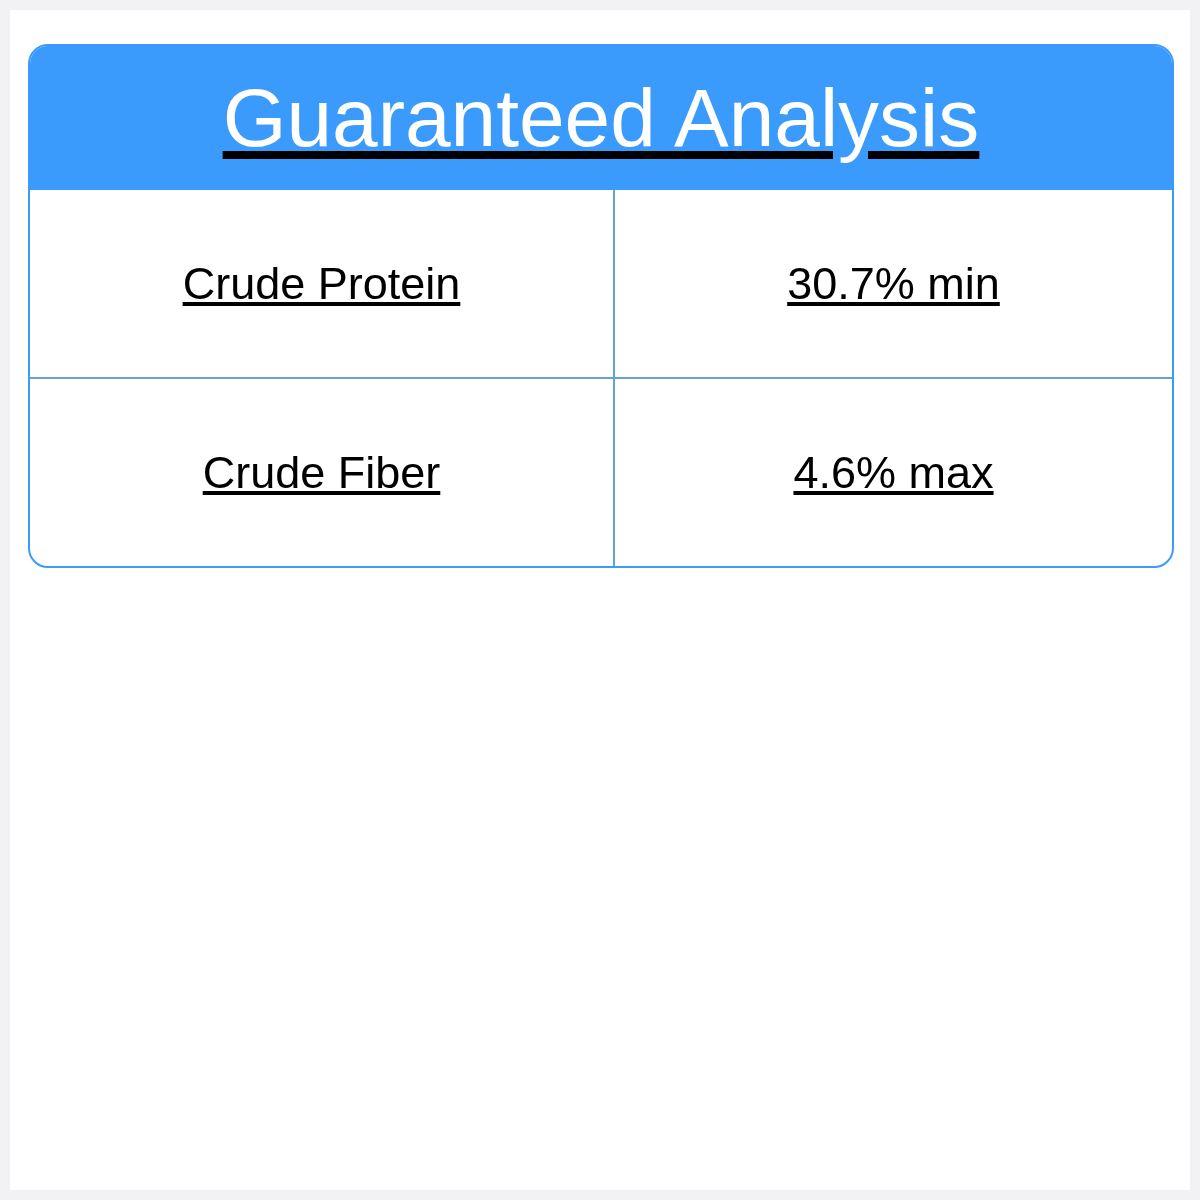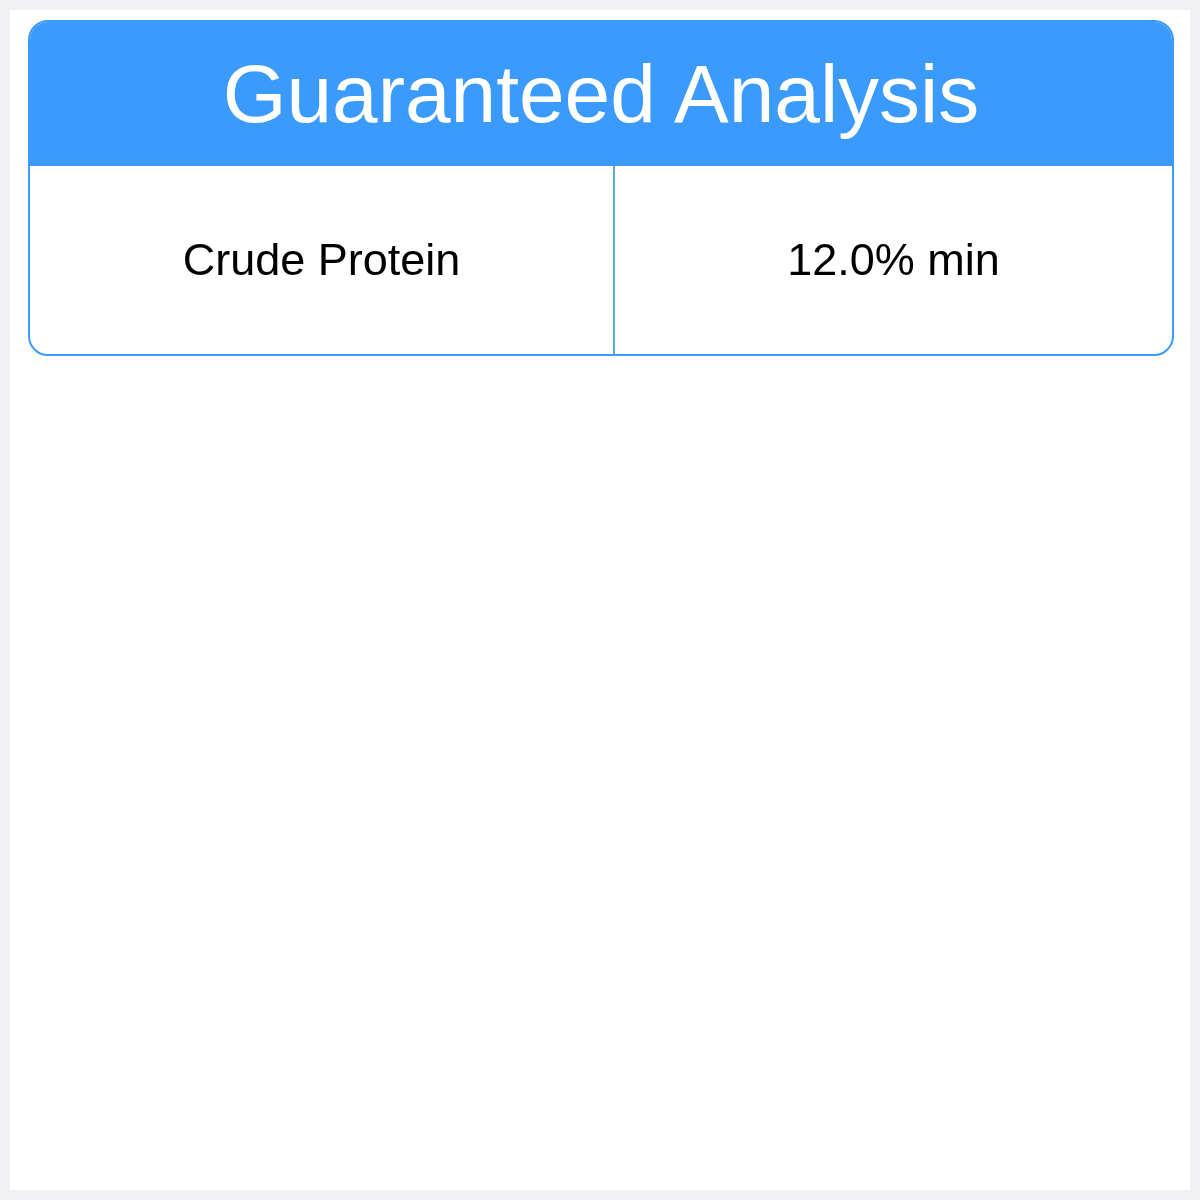--- a/index.html
+++ b/index.html
@@ -21,27 +21,28 @@
     top: 10px;
     width: 1180px;
     height: 1180px;
     background: #ffffff;
     box-sizing: border-box;
   }
 
   .ga-card {
     position: absolute;
     left: 18px;
-    top: 10px;
+    top: 34px;
     width: 1146px;
     box-sizing: border-box;
     border: 2px solid #3b9bfc;
     border-radius: 20px;
     background: #ffffff;
     overflow: hidden;
+    text-decoration: underline;
   }
 
   .ga-header {
     background: #3b9bfc;
     height: 144px;
     display: flex;
     align-items: center;
     justify-content: center;
     box-sizing: border-box;
   }
@@ -102,20 +103,24 @@
     </div>
 
     <table class="ga-table">
       <colgroup>
         <col class="col-label">
         <col class="col-value">
       </colgroup>
       <tbody>
         <tr>
           <td class="cell-label">Crude Protein</td>
-          <td class="cell-value">12.0% min</td>
+          <td class="cell-value">30.7% min</td>
+        </tr>
+        <tr>
+          <td class="cell-label">Crude Fiber</td>
+          <td class="cell-value">4.6% max</td>
         </tr>
       </tbody>
     </table>
 
   </section>
 
 </div>
 
 </body></html>

